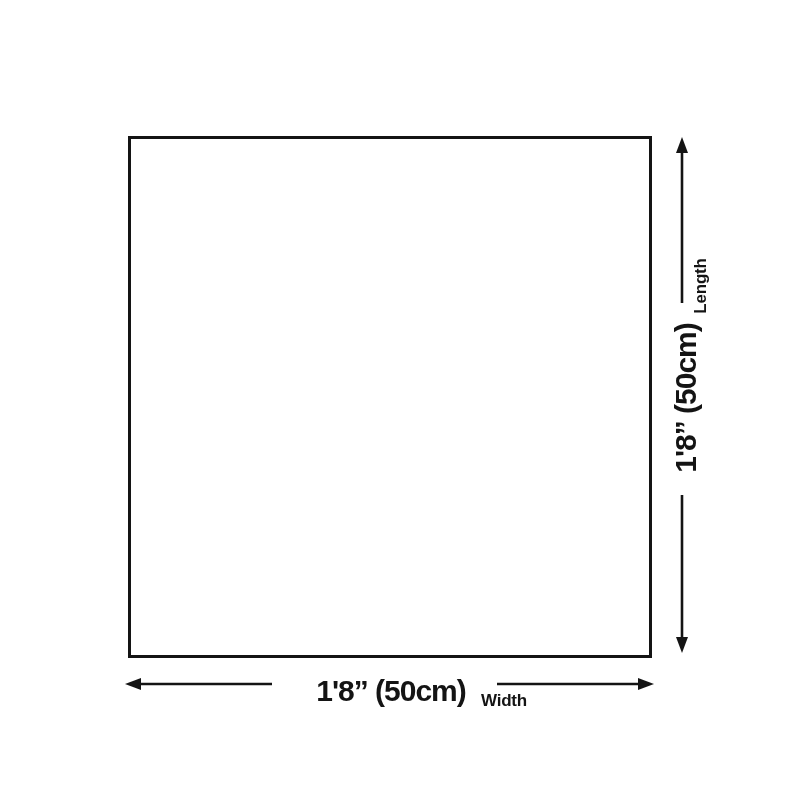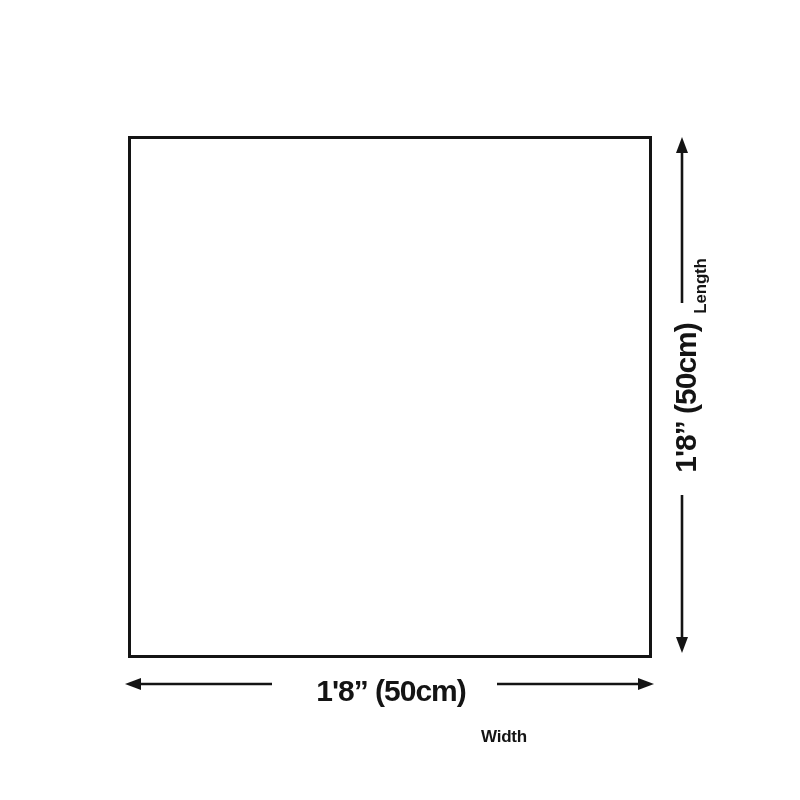--- a/index.html
+++ b/index.html
@@ -48,21 +48,20 @@
   }
   .h-value {
     left: 391px;
     top: 691px;
     transform: translate(-50%, -50%);
   }
   .h-label {
     left: 504px;
     top: 701px;
     transform: translate(-50%, -50%);
-    margin-top: 36px;
   }
   .v-value {
     left: 686px;
     top: 398px;
     transform: translate(-50%, -50%) rotate(-90deg);
   }
   .v-label {
     left: 701px;
     top: 286px;
     transform: translate(-50%, -50%) rotate(-90deg);

